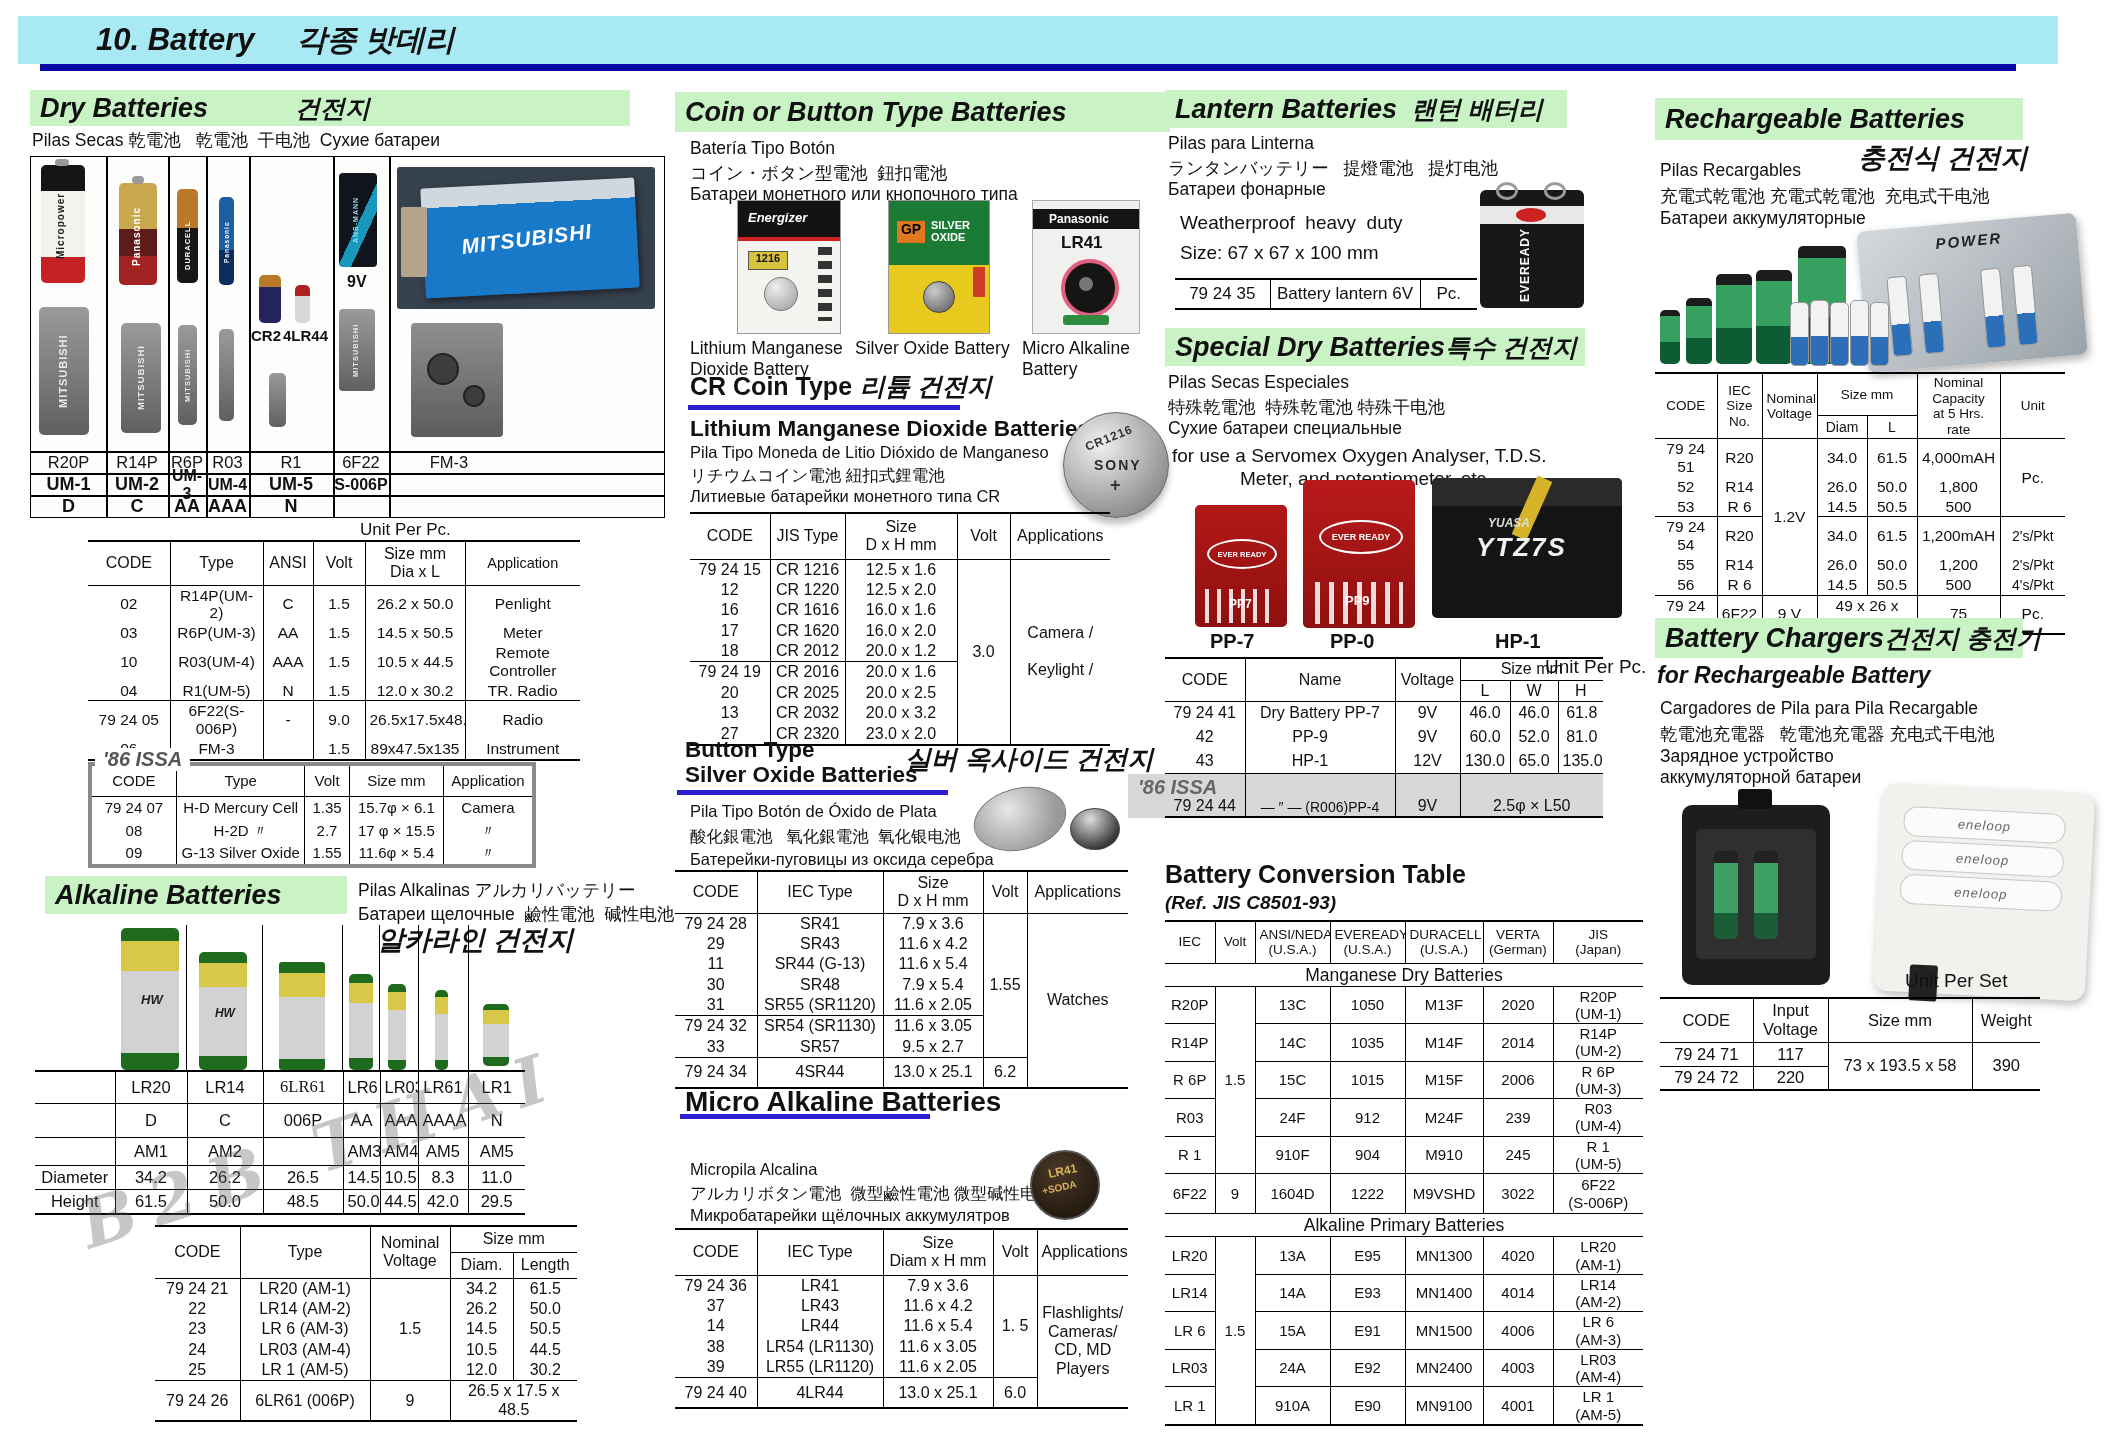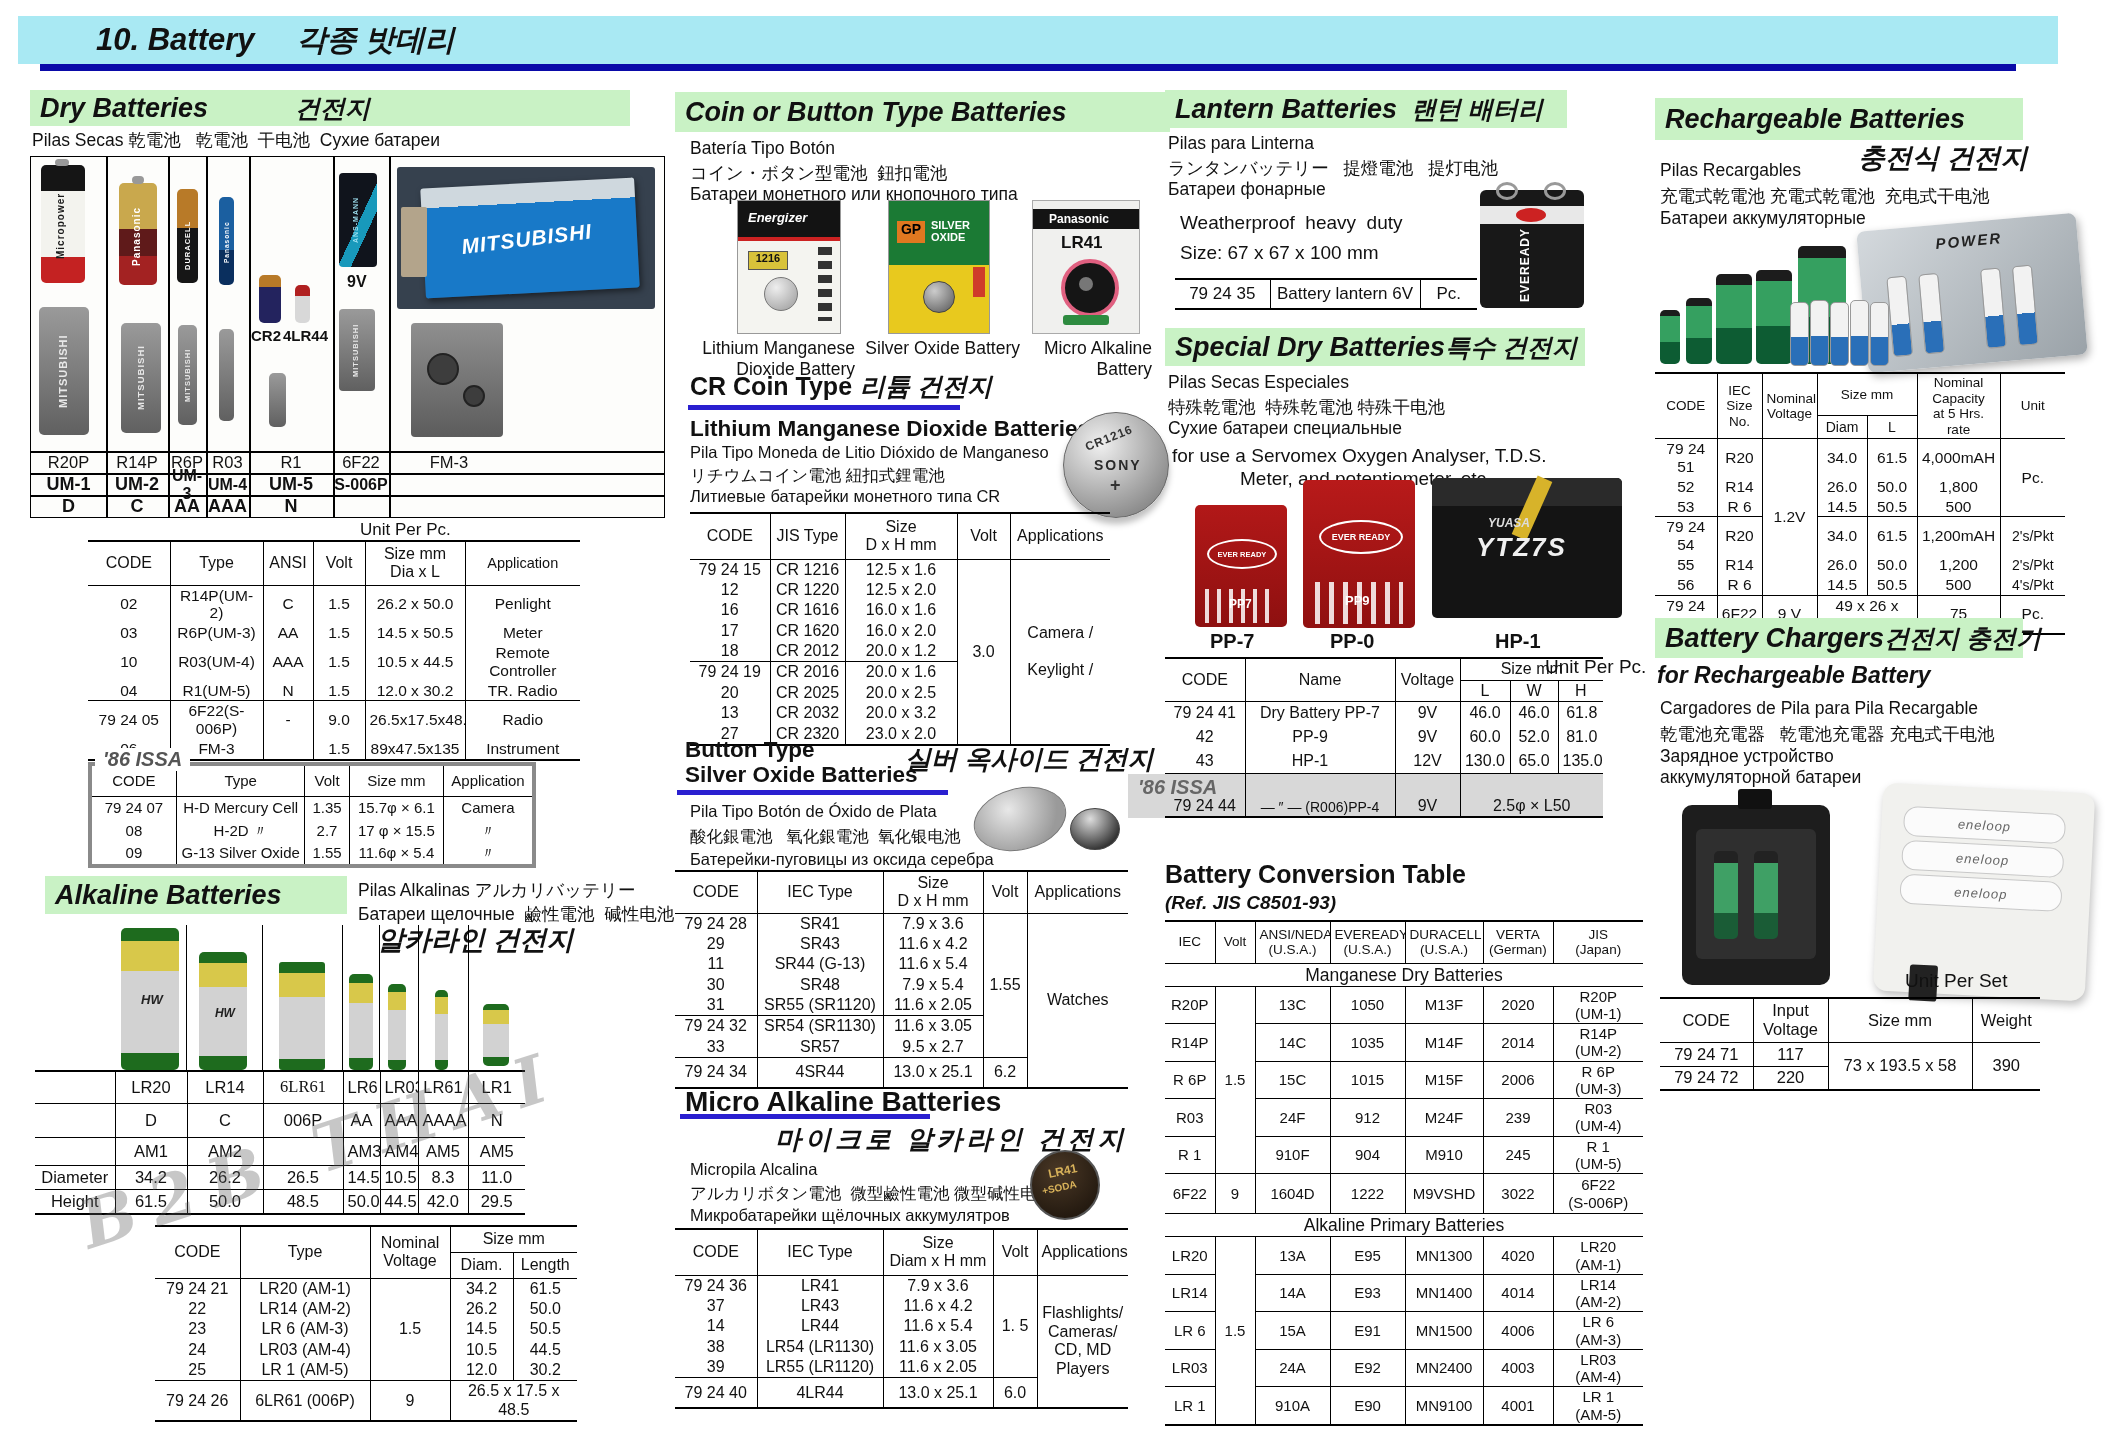--- a/index.html
+++ b/index.html
@@ -39,21 +39,21 @@
   .lblrow span{display:block;text-align:center;}
   
   .cyl{position:absolute;border-radius:5px;}
   .coin{position:absolute;border-radius:50%;}
   .vtx{writing-mode:vertical-rl;transform:rotate(180deg);font-weight:bold;letter-spacing:1px;display:flex;align-items:center;justify-content:center;}
   .greyb{background:linear-gradient(180deg,#9a9a9a,#606060);}
   .wm{color:rgba(90,90,90,.34);font-family:"DejaVu Serif",serif;font-style:italic;font-weight:bold;}
   .issaBox{border:4px solid #8a8a8a;}
   .issaTag{font-style:italic;font-weight:bold;color:#555;background:#fff;padding:0 8px;font-size:20px;white-space:pre;}
   .note{font-size:19px;white-space:pre;}
-  .capn{font-size:17.5px;text-align:right;white-space:pre-line;line-height:1.2;}
+  .capn{font-size:17.5px;text-align:left;white-space:pre-line;line-height:1.2;}
 </style>
 </head>
 <body>
 
 <div id="page">
 
   <div class="abs" id="banner">
     <span class="en">10. Battery</span>
     <span class="kr">각종 밧데리</span>
   </div>
@@ -631,21 +631,20 @@
           <td class="c1 code">79 24 34</td>
           <td class="lt">4SR44</td>
           <td>13.0 x 25.1</td>
           <td style="border-top:1.5px solid #000;">6.2</td>
         </tr>
     </tbody>
   </table>
 
   <div class="abs b" style="left:685px;top:1086px;font-size:28px;">Micro Alkaline Batteries</div>
   <div class="abs blueline" style="left:680px;top:1114px;width:250px;"></div>
-  <div class="abs b i" style="left:775px;top:1122px;font-size:26px;letter-spacing:4px;">마이크로 알카라인 건전지</div>
   <div class="abs sub" style="left:690px;top:1160px;font-size:16.5px;">Micropila Alcalina</div>
   <div class="abs sub" style="left:690px;top:1183px;font-size:16.5px;">アルカリボタン電池  微型鹼性電池 微型碱性电池</div>
   <div class="abs sub" style="left:690px;top:1206px;font-size:16.5px;">Микробатарейки щёлочных аккумулятров</div>
   <div class="coin" style="left:1030px;top:1150px;width:66px;height:66px;background:radial-gradient(circle at 40% 30%,#4a3826,#241a10 75%);border:2px solid #555;">
     <span class="abs b" style="left:16px;top:12px;color:#d8b25a;font-size:12px;transform:rotate(-12deg);">LR41</span>
     <span class="abs b" style="left:10px;top:30px;color:#d8b25a;font-size:10px;transform:rotate(-12deg);">+SODA</span>
   </div>
 
   <table class="abs cat" style="left:675px;top:1228px;width:453px;">
     <colgroup>

